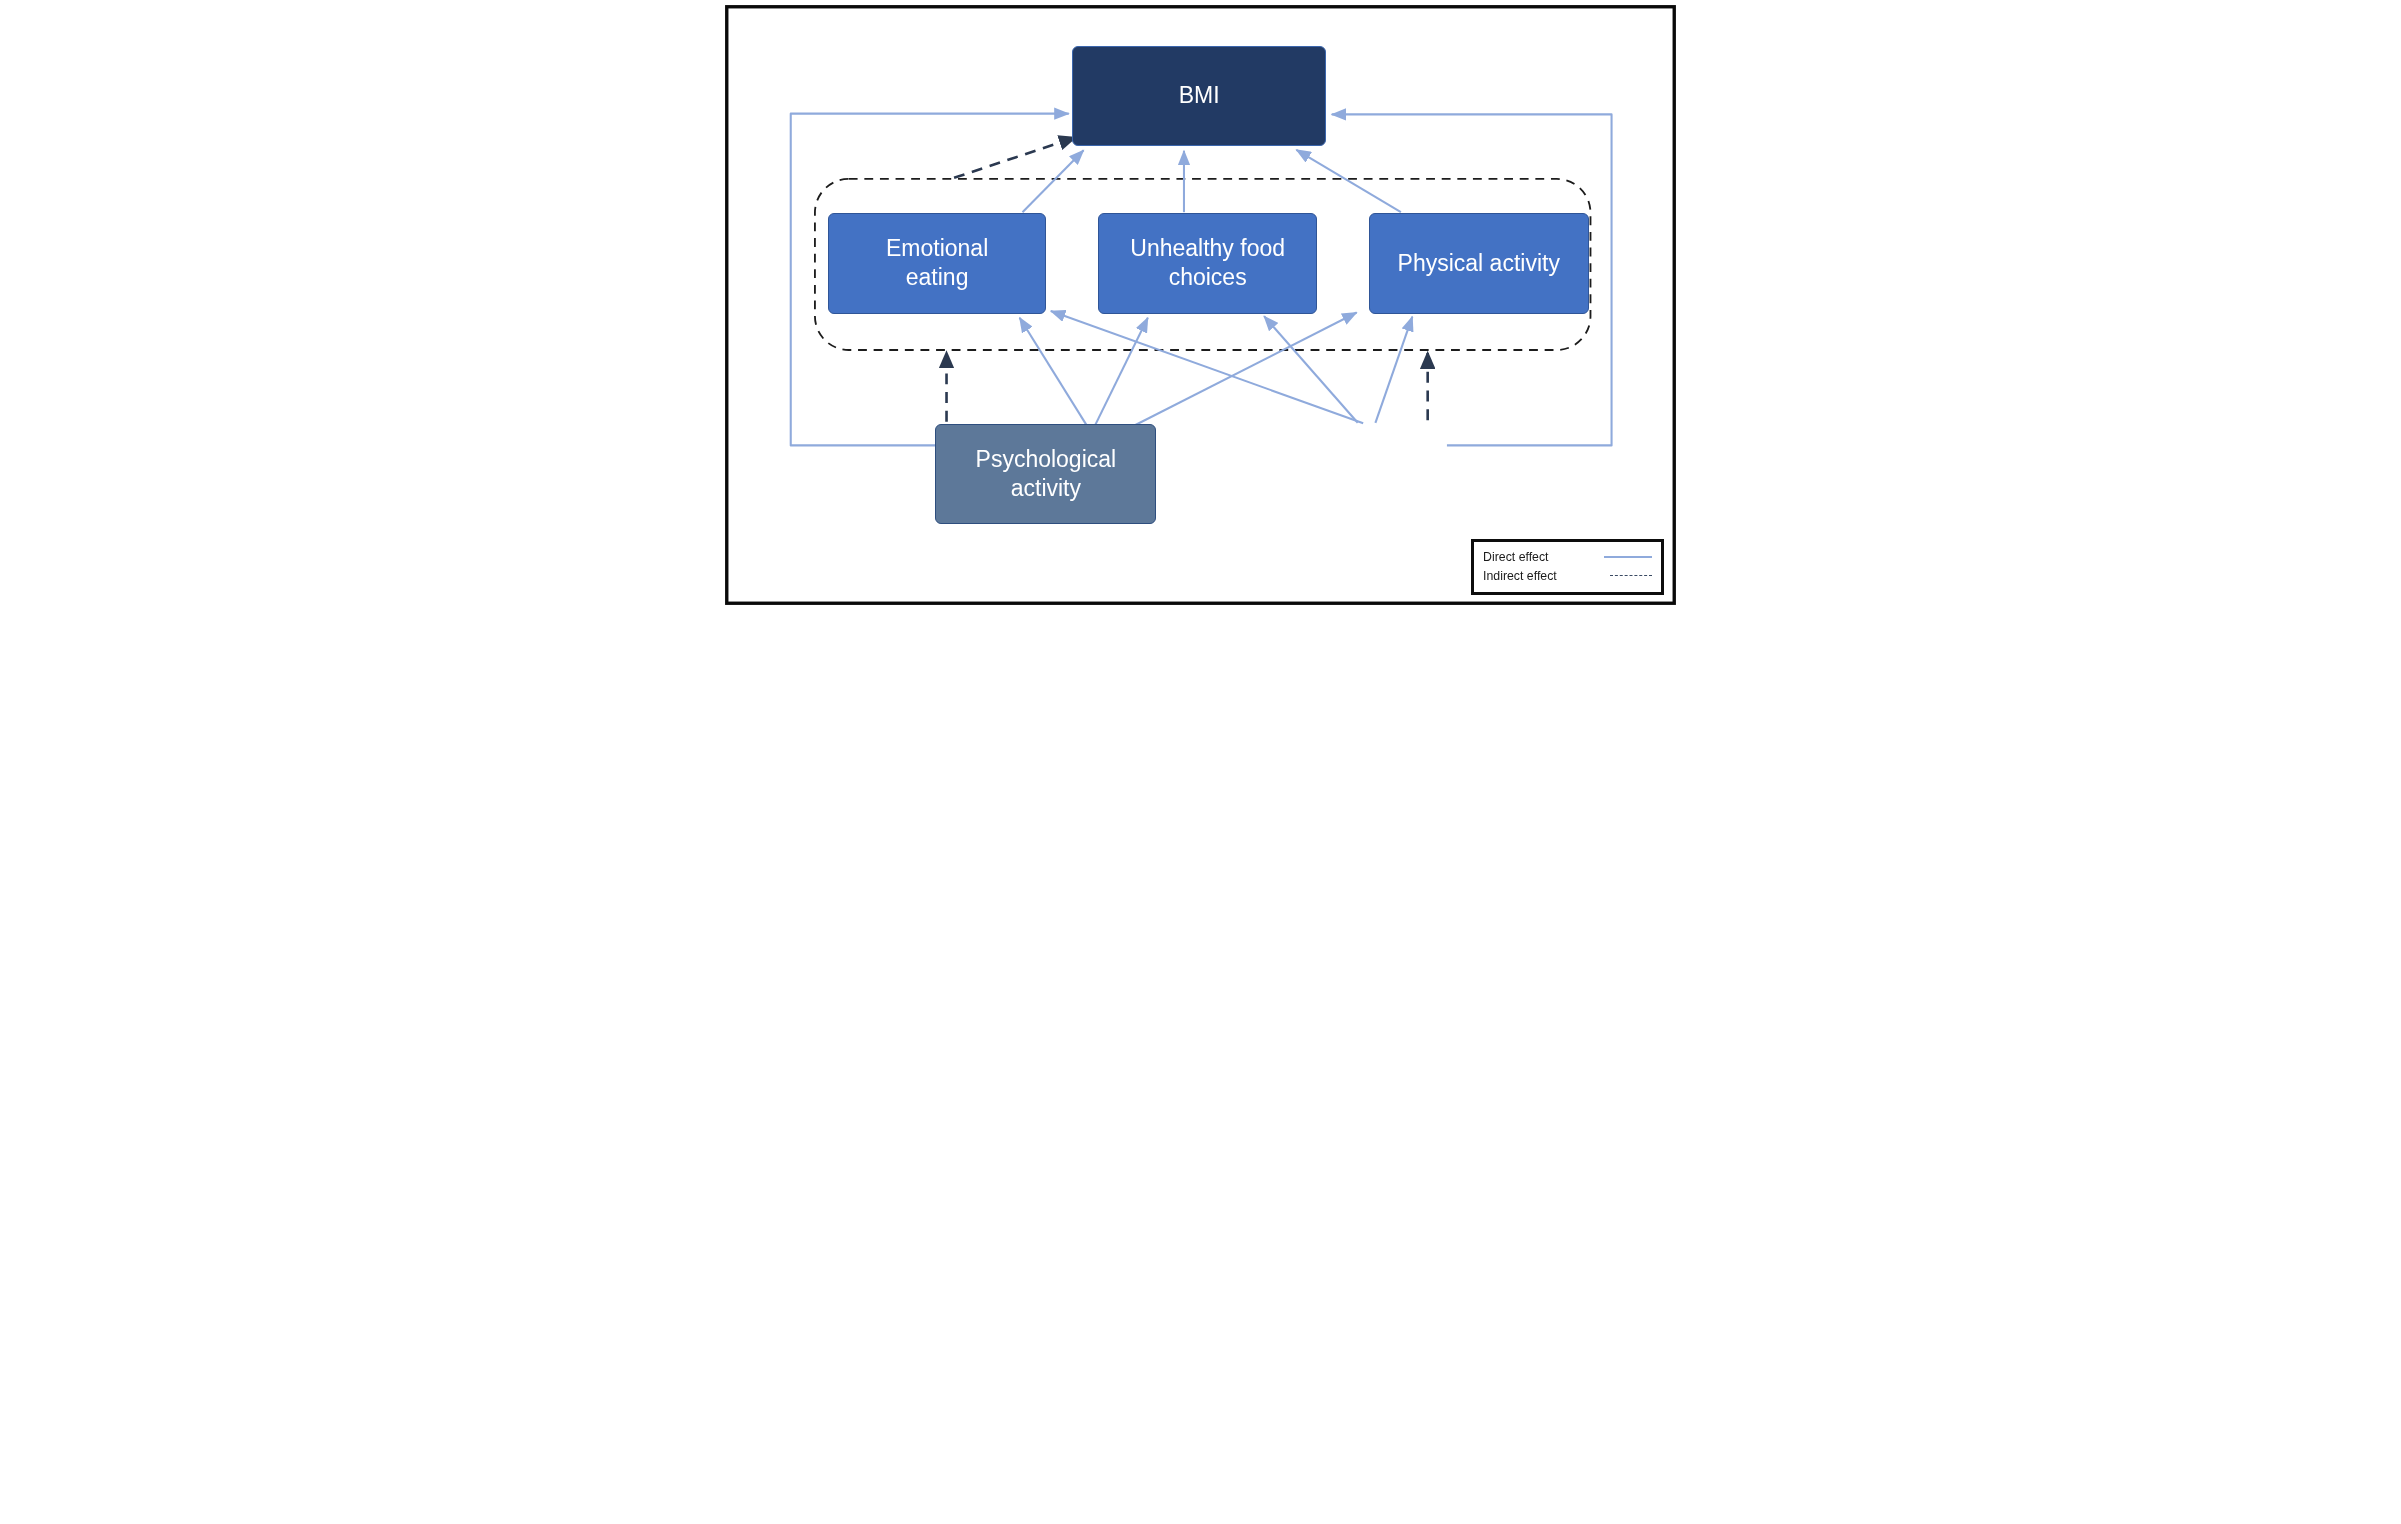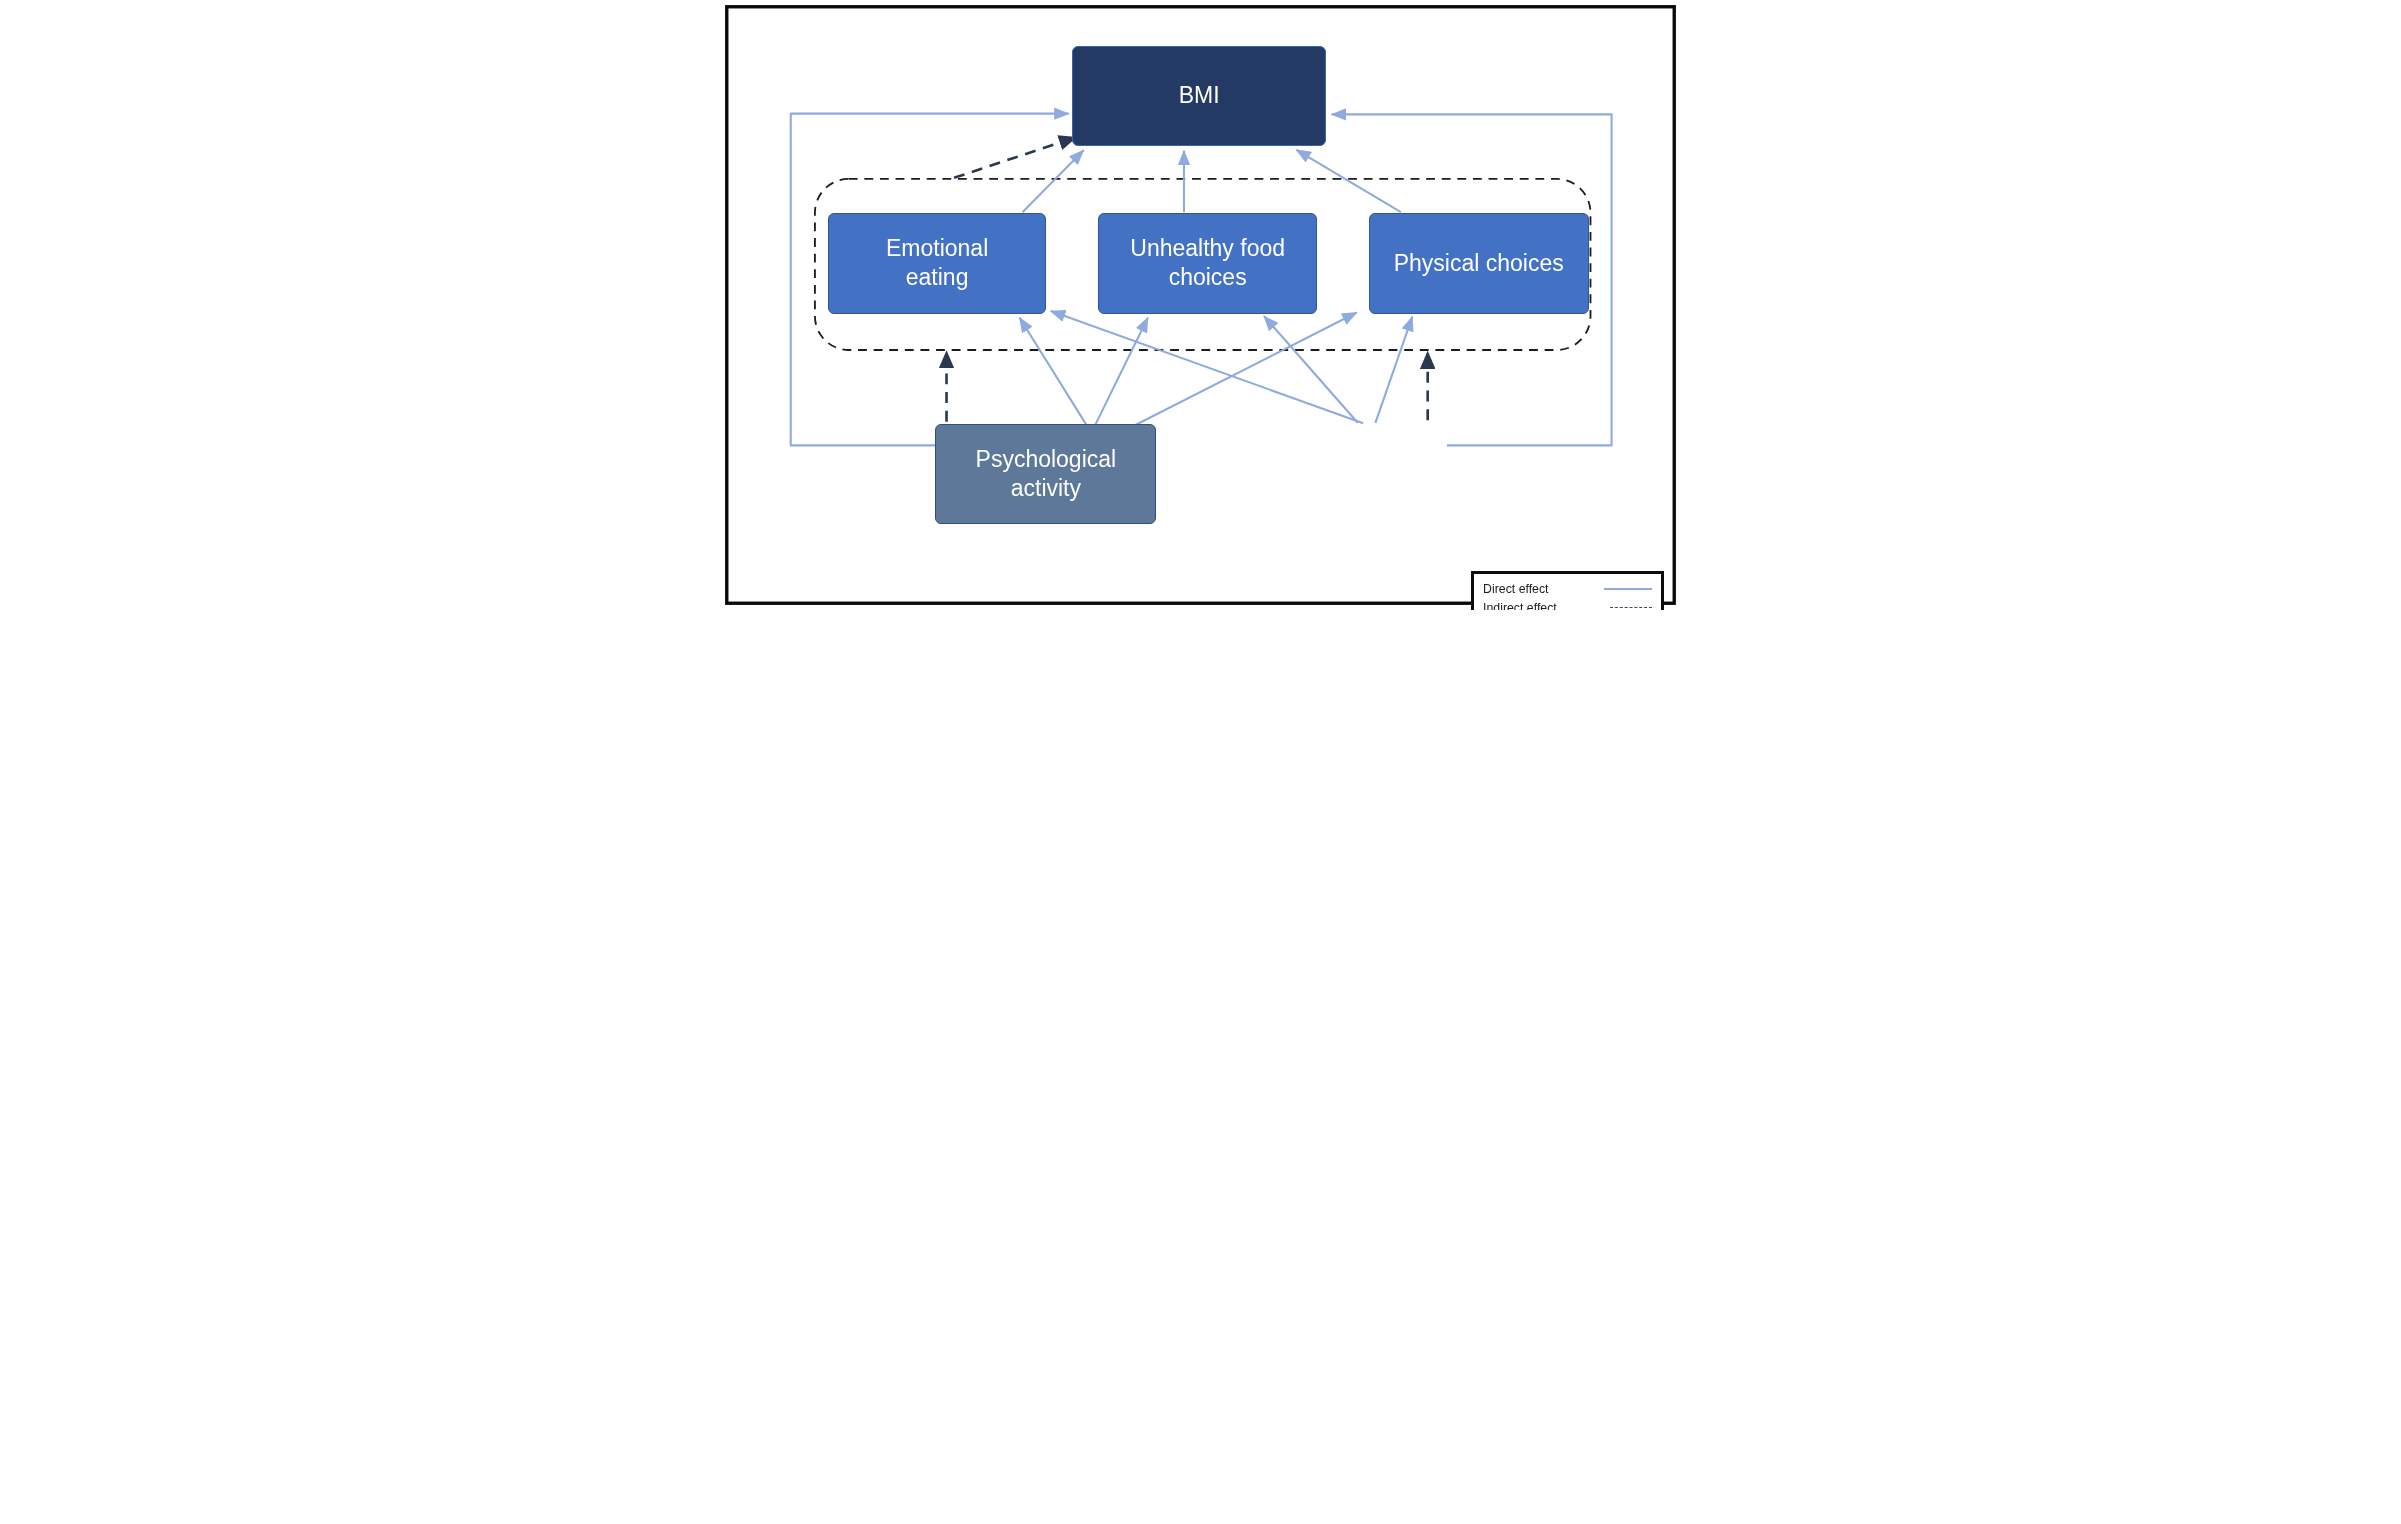--- a/index.html
+++ b/index.html
@@ -57,21 +57,20 @@
     position: absolute;
     left: 78.16%; top: 88.32%; width: 20.03%; height: 9.17%;
     box-sizing: border-box;
     border: 3.2px solid #0d0d0d;
     background: #ffffff;
     display: flex;
     flex-direction: column;
     justify-content: center;
     gap: 4.5px;
     padding: 2.6px 9px;
-    margin-top: 32px;
   }
   .legend-row {
     display: flex;
     align-items: center;
     justify-content: space-between;
   }
   .legend-label {
     color: #1b1b1b;
     font-size: 12.3px;
     white-space: nowrap;
@@ -130,21 +129,21 @@
     <span>Emotional
 eating</span>
   </div>
 
   <div class="node node-mediator node-unhealthy-food">
     <span>Unhealthy food
 choices</span>
   </div>
 
   <div class="node node-mediator node-physical-activity">
-    <span>Physical choices</span>
+    <span>Physical activity</span>
   </div>
 
   <div class="node node-predictor node-psych-distress">
     <span>Psychological
 activity</span>
   </div>
 
 
   <div class="legend">
     <div class="legend-row">

